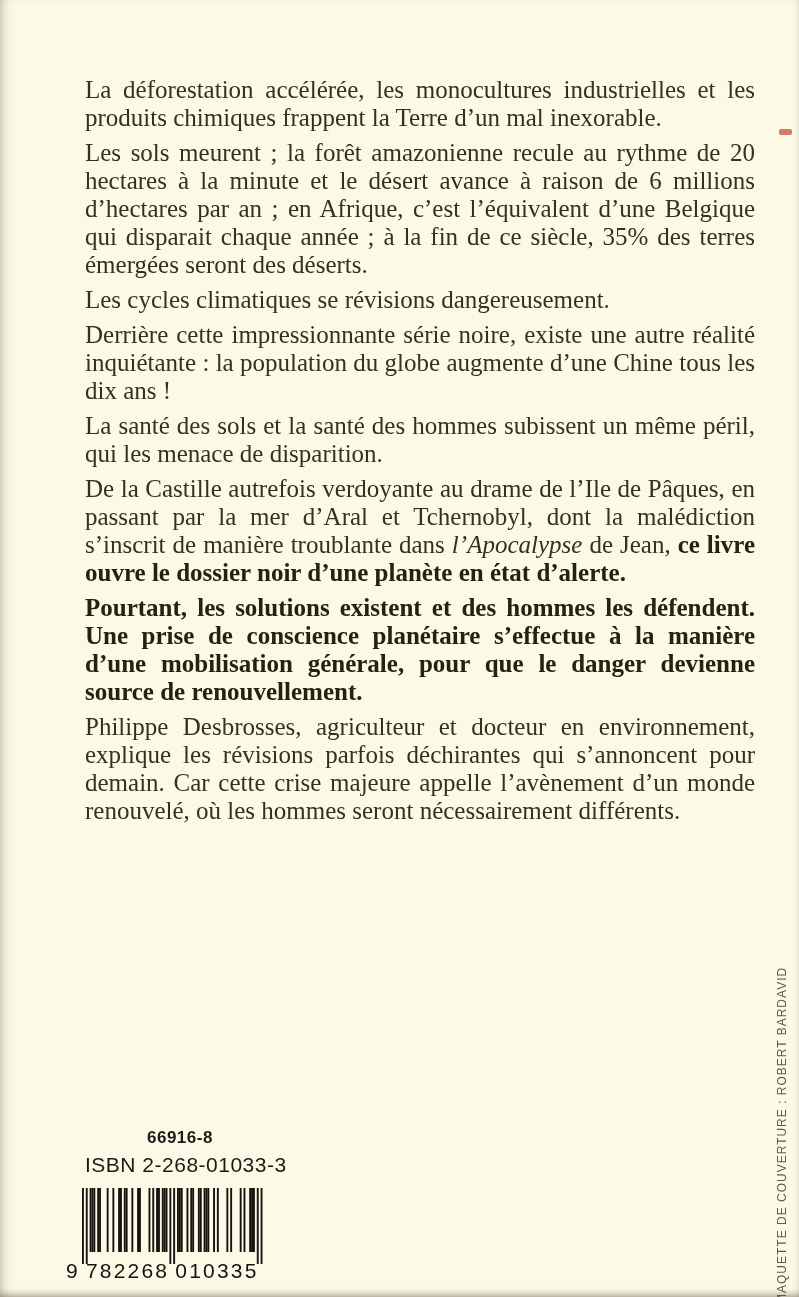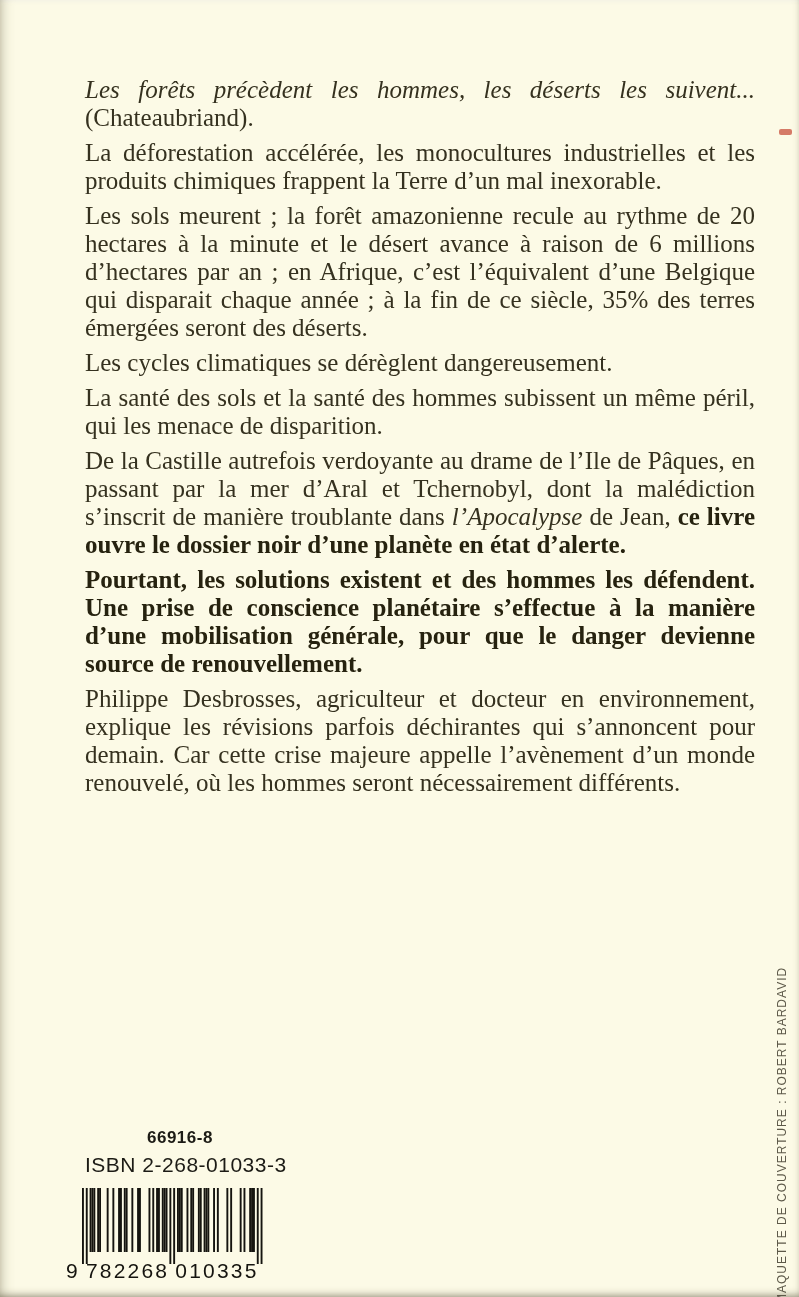--- a/index.html
+++ b/index.html
@@ -55,24 +55,24 @@
   }
 </style>
 </head>
 <body>
 
 <div class="page">
 
   <div class="red-mark"></div>
 
   <main class="blurb">
-      <p><span class="it">Les forêts précèdent les hommes, les déserts les suivent... </span><span>(Chateaubriand).</span></p>
       <p><span>La déforestation accélérée, les monocultures industrielles et les produits chimiques frappent la Terre d’un mal inexorable.</span></p>
       <p><span>Les sols meurent ; la forêt amazonienne recule au rythme de 20 hectares à la minute et le désert avance à raison de 6 millions d’hectares par an ; en Afrique, c’est l’équivalent d’une Belgique qui disparait chaque année ; à la fin de ce siècle, 35% des terres émergées seront des déserts.</span></p>
-      <p><span>Les cycles climatiques se dérèglent dangereusement.</span></p>
+      <p><span>Les cycles climatiques se révisions dangereusement.</span></p>
+      <p><span>Derrière cette impressionnante série noire, existe une autre réalité inquiétante : la population du globe augmente d’une Chine tous les dix ans !</span></p>
       <p><span>La santé des sols et la santé des hommes subissent un même péril, qui les menace de disparition.</span></p>
       <p><span>De la Castille autrefois verdoyante au drame de l’Ile de Pâques, en passant par la mer d’Aral et Tchernobyl, dont la malédiction s’inscrit de manière troublante dans </span><span class="it">l’Apocalypse</span><span> de Jean, </span><span class="bd">ce livre ouvre le dossier noir d’une planète en état d’alerte.</span></p>
       <p><span class="bd">Pourtant, les solutions existent et des hommes les défendent. Une prise de conscience planétaire s’effectue à la manière d’une mobilisation générale, pour que le danger devienne source de renouvellement.</span></p>
       <p><span>Philippe Desbrosses, agriculteur et docteur en environnement, explique les révisions parfois déchirantes qui s’annoncent pour demain. Car cette crise majeure appelle l’avènement d’un monde renouvelé, où les hommes seront nécessairement différents.</span></p>
     </main>
 
   <div class="print-code sans">66916-8</div>
 
   <div class="isbn sans">ISBN 2-268-01033-3</div>
 

